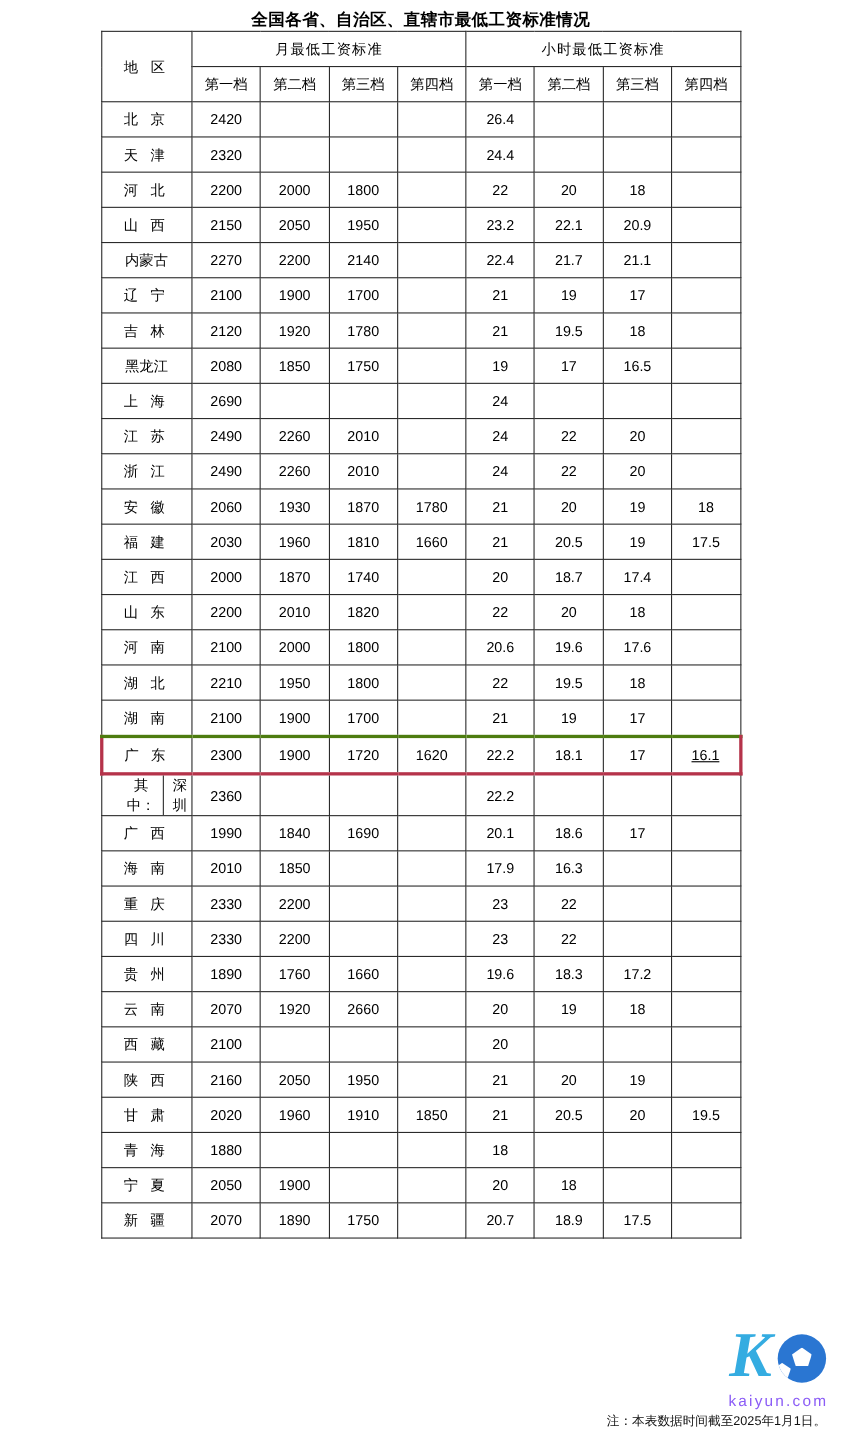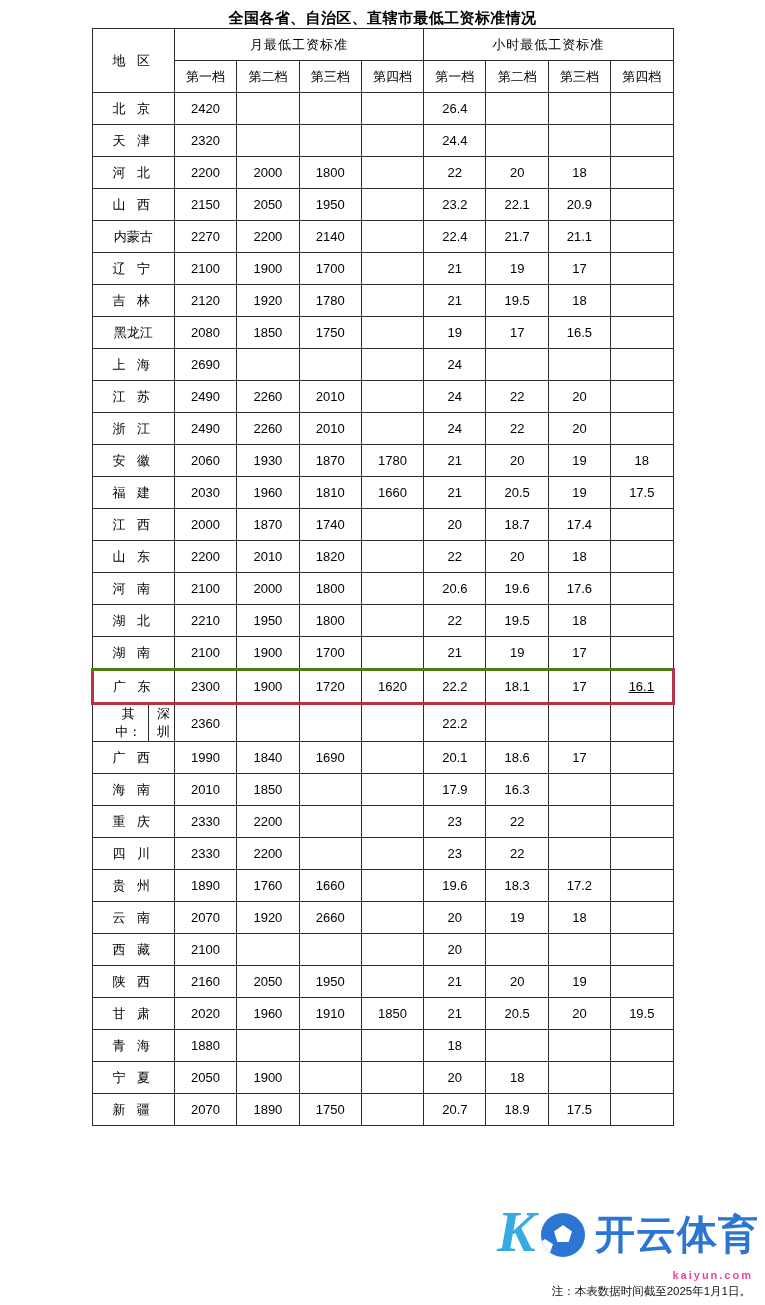--- a/index.html
+++ b/index.html
@@ -48,20 +48,21 @@
     height: 31px;
     padding: 0;
     background: #fff;
   }
   .col-region { width: 82px; }
   .col-val { width: 62px; }
   .region-cell {
     letter-spacing: 4px;
     padding-left: 4px;
     font-size: 14px;
+    font-family: Liberation Serif, serif;
   }
   .region-cell.nospace {
     letter-spacing: 0px;
     font-size: 13px;
   }
   .sub-region {
     font-size: 11px;
     letter-spacing: 0px;
   }
   .sub-region .inner {
@@ -163,25 +164,24 @@
     font-weight: bold;
     color: #1f6fd0;
     letter-spacing: 1px;
     margin-left: 2px;
     font-family: "Liberation Sans", sans-serif;
   }
   .wm-sub {
     position: absolute;
     right: 12px;
     bottom: 24px;
-    font-size: 11px;
-    color: #ec4899;
+    font-size: 14px;
+    color: #8b5cf6;
     letter-spacing: 2px;
     font-family: "Liberation Sans", sans-serif;
-    font-weight: bold;
   }
 </style>
 </head>
 <body>
 
 <div class="page">
 
   <div class="doc-title">全国各省、自治区、直辖市最低工资标准情况</div>
 
   <table class="wage">
@@ -573,19 +573,18 @@
           <td></td>
         </tr>
       </tbody>
   </table>
 
   <div class="watermark">
     <div class="wm-logo">
       <div class="wm-k">K</div>
       <div class="wm-ball"></div>
     </div>
-    <div class="wm-text">开云体育</div>
   </div>
   <div class="wm-sub">kaiyun.com</div>
 
   <div class="footnote">注：本表数据时间截至2025年1月1日。</div>
 
 </div>
 
 </body></html>

